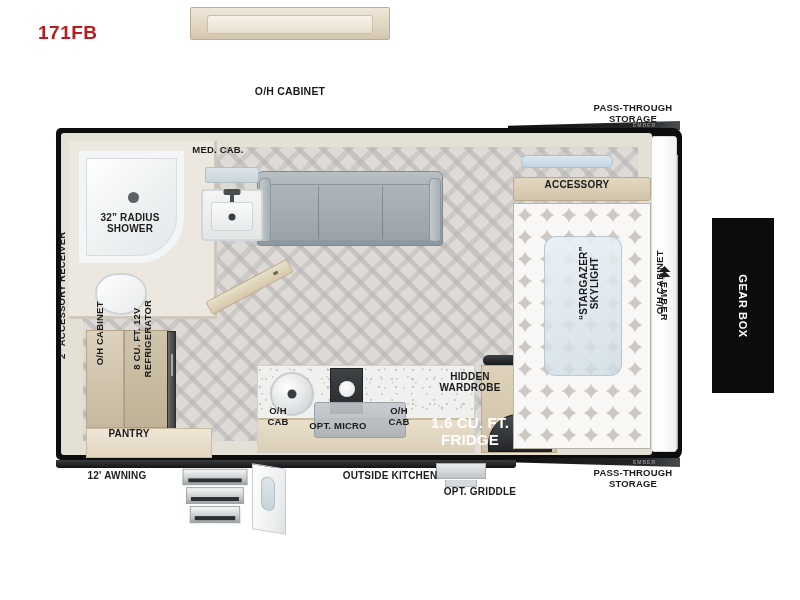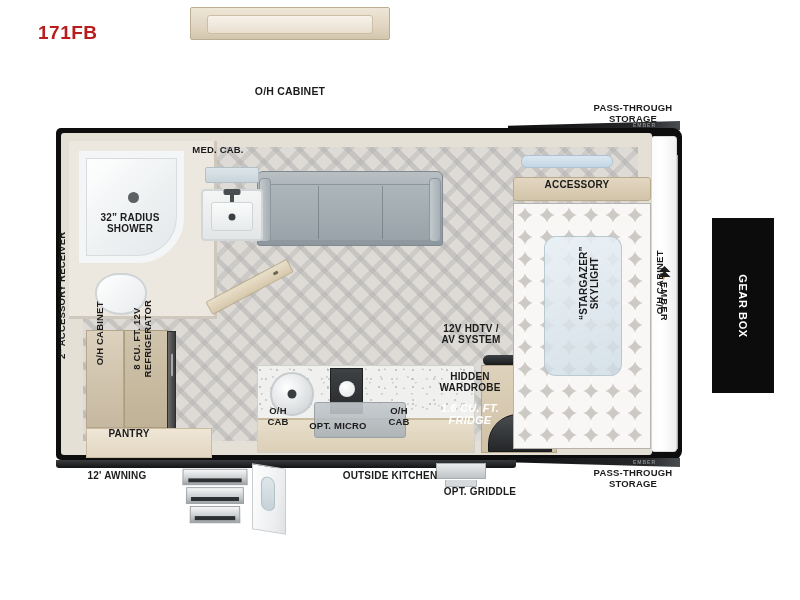--- a/index.html
+++ b/index.html
@@ -584,25 +584,23 @@
 CAB</div>
 
   <div class="lbl" style="left:297px; top:421px; width:82px; font-size:9.5px;">OPT. MICRO</div>
 
   <div class="lbl" style="left:379px; top:406px; width:40px; font-size:9.5px;">O/H
 CAB</div>
 
   <div class="lbl" style="left:428px; top:371px; width:84px; font-size:10px;">HIDDEN
 WARDROBE</div>
 
-  <div class="lbl" style="left:430px; top:402px; width:80px; font-size:11px; color:#ffffff;font-style:italic;">1.6 CU. FT.
+  <div class="lbl" style="left:430px; top:415px; width:80px; font-size:15px; color:#ffffff;">1.6 CU. FT.
 FRIDGE</div>
 
-  <div class="lbl" style="left:418px; top:323px; width:106px; font-size:10px;">12V HDTV /
-AV SYSTEM</div>
 
   <div class="lbl" style="left:512px; top:179px; width:130px; font-size:10px;">ACCESSORY</div>
 
   <div class="lbl" style="left:519px; top:272px; width:140px; font-size:10px; transform:rotate(-90deg); transform-origin:center;">“STARGAZER”
 SKYLIGHT</div>
 
 
   <div class="lbl" style="left:595px; top:277px; width:130px; font-size:9.5px; transform:rotate(-90deg); transform-origin:center;">O/H CABINET</div>
 
   <div class="lbl" style="left:62px; top:470px; width:110px; font-size:10px;">12' AWNING</div>

